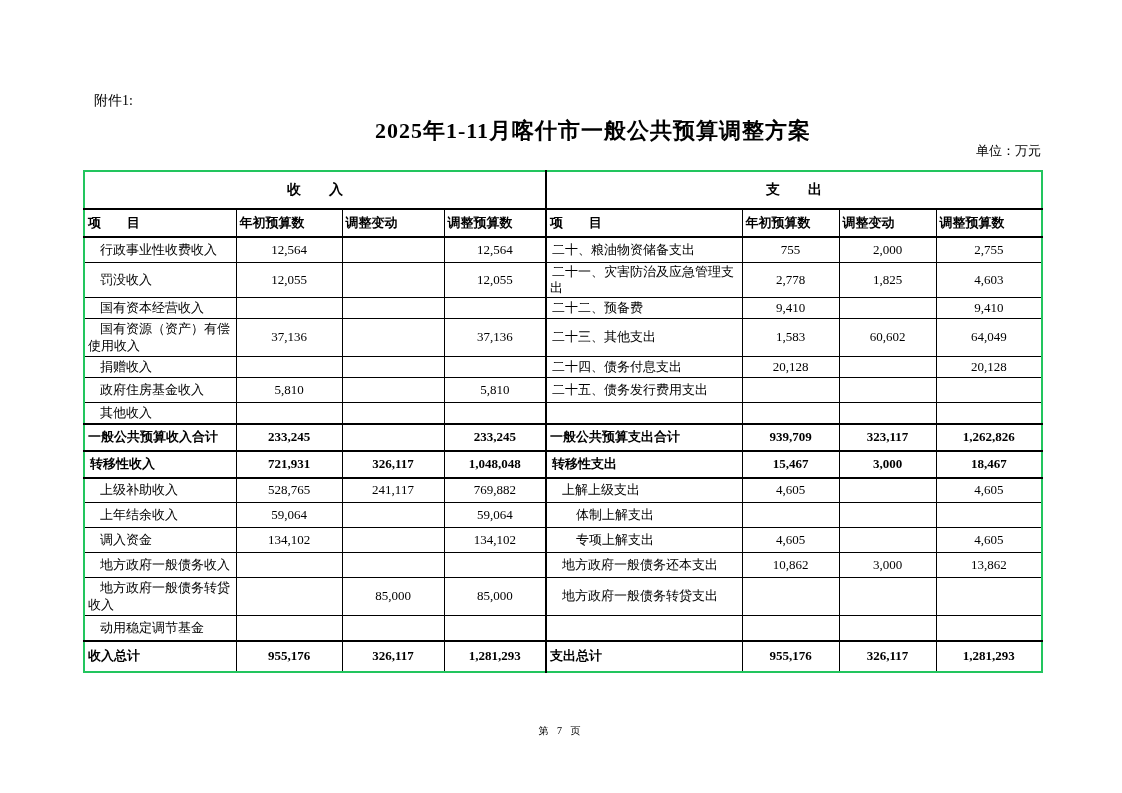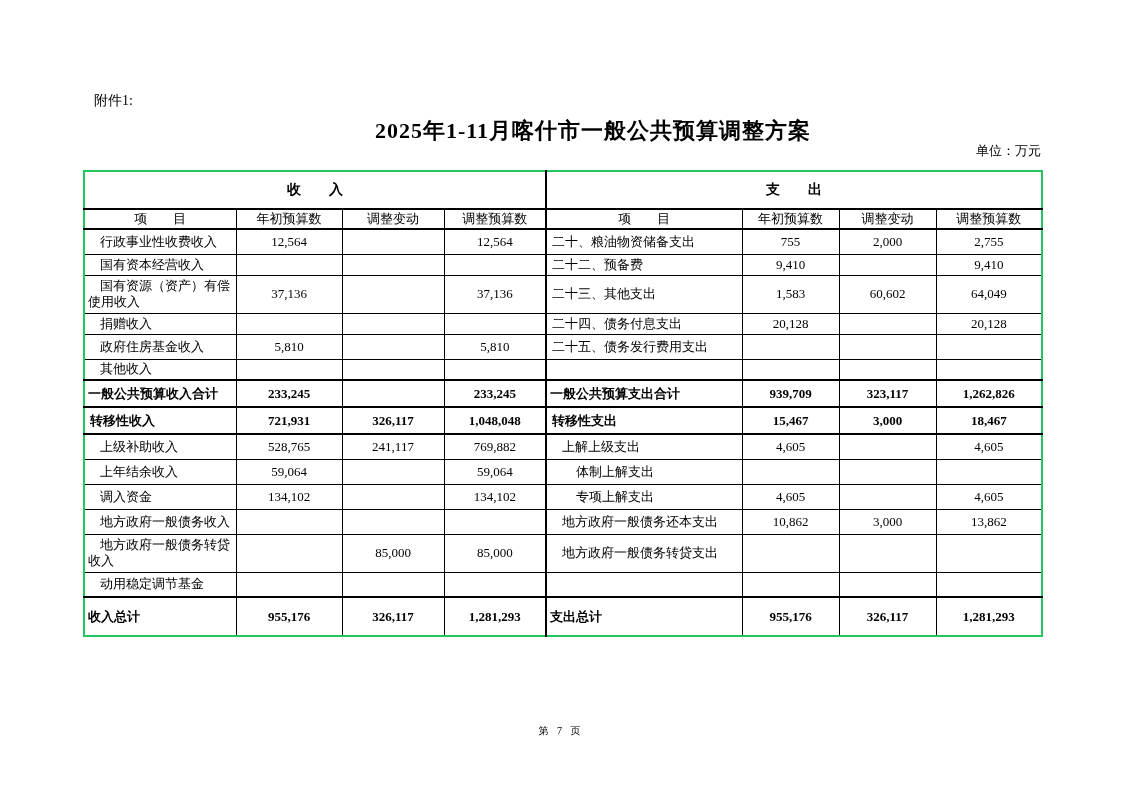--- a/index.html
+++ b/index.html
@@ -39,38 +39,38 @@
     line-height: 1.25;
     vertical-align: middle;
     overflow: hidden;
   }
   .budget-table { border: 2px solid #22c55e; }
   tr.section-hdr td {
     height: 38px; text-align: center; font-weight: bold;
     font-size: 14px; border-bottom-width: 2px;
   }
   tr.col-hdr td {
-    height: 20px; text-align: center; font-weight: normal;
+    height: 28px; font-weight: bold;
     border-bottom-width: 2px;
   }
   td.mid { border-right-width: 2px; }
   td.item { text-align: left; }
   td.num  { text-align: center; }
   .ind1 { text-indent: 12px; }
   .ind2 { text-indent: 26px; }
   .flush { text-indent: 2px; }
   .lbl-center { text-align: center; }
   tr.bold td { font-weight: bold; }
   tr.thick-top td { border-top-width: 2px; }
   tr.thick-bottom td { border-bottom-width: 2px; }
   tr.rh-n td { height: 25px; }
   tr.rh-s td { height: 21px; }
   tr.rh-t td { height: 38px; }
   tr.rh-b td { height: 27px; }
-  tr.rh-g td { height: 39px; }
+  tr.rh-g td { height: 31px; }
   .page-footer {
     position: absolute; left: 0; top: 724px; width: 1122px;
     text-align: center; font-size: 10px; letter-spacing: 3px;
   }
 </style>
 </head>
 <body>
 
 <div class="attachment">附件1:</div>
 <div class="doc-title">2025年1-11月喀什市一般公共预算调整方案</div>
@@ -106,20 +106,30 @@
   <tr class="rh-n">
     <td class="item ind1">行政事业性收费收入</td>
     <td class="num">12,564</td>
     <td class="num"></td>
     <td class="num mid">12,564</td>
     <td class="item flush">二十、粮油物资储备支出</td>
     <td class="num">755</td>
     <td class="num">2,000</td>
     <td class="num">2,755</td>
   </tr>
+  <tr class="rh-n">
+    <td class="item ind1">罚没收入</td>
+    <td class="num">12,055</td>
+    <td class="num"></td>
+    <td class="num mid">12,055</td>
+    <td class="item flush">二十一、灾害防治及应急管理支出</td>
+    <td class="num">2,778</td>
+    <td class="num">1,825</td>
+    <td class="num">4,603</td>
+  </tr>
   <tr class="rh-s">
     <td class="item ind1">国有资本经营收入</td>
     <td class="num"></td>
     <td class="num"></td>
     <td class="num mid"></td>
     <td class="item flush">二十二、预备费</td>
     <td class="num">9,410</td>
     <td class="num"></td>
     <td class="num">9,410</td>
   </tr>

